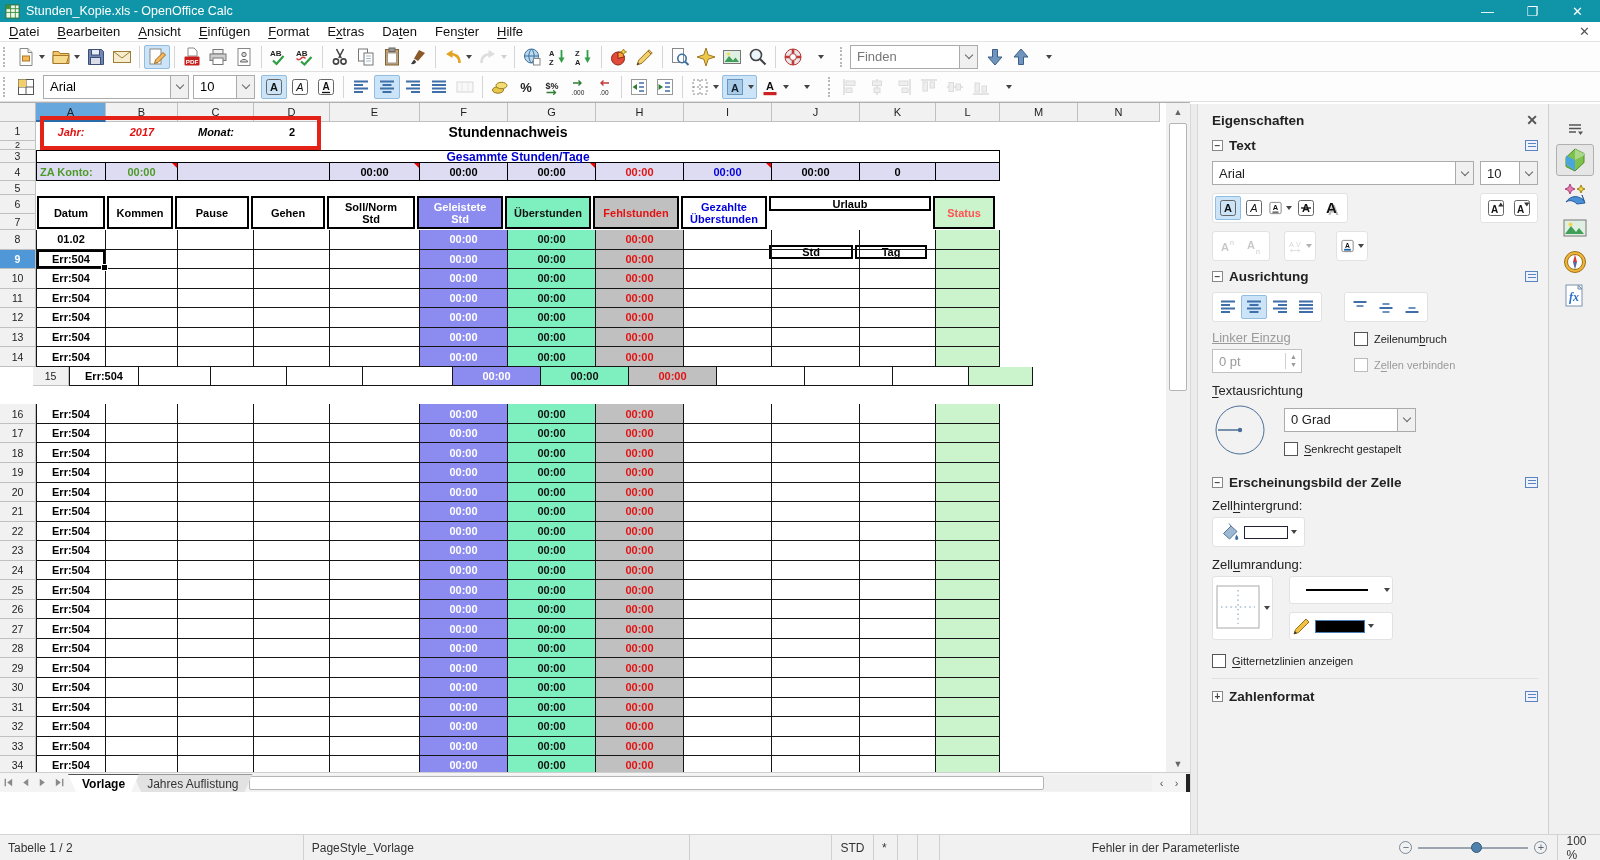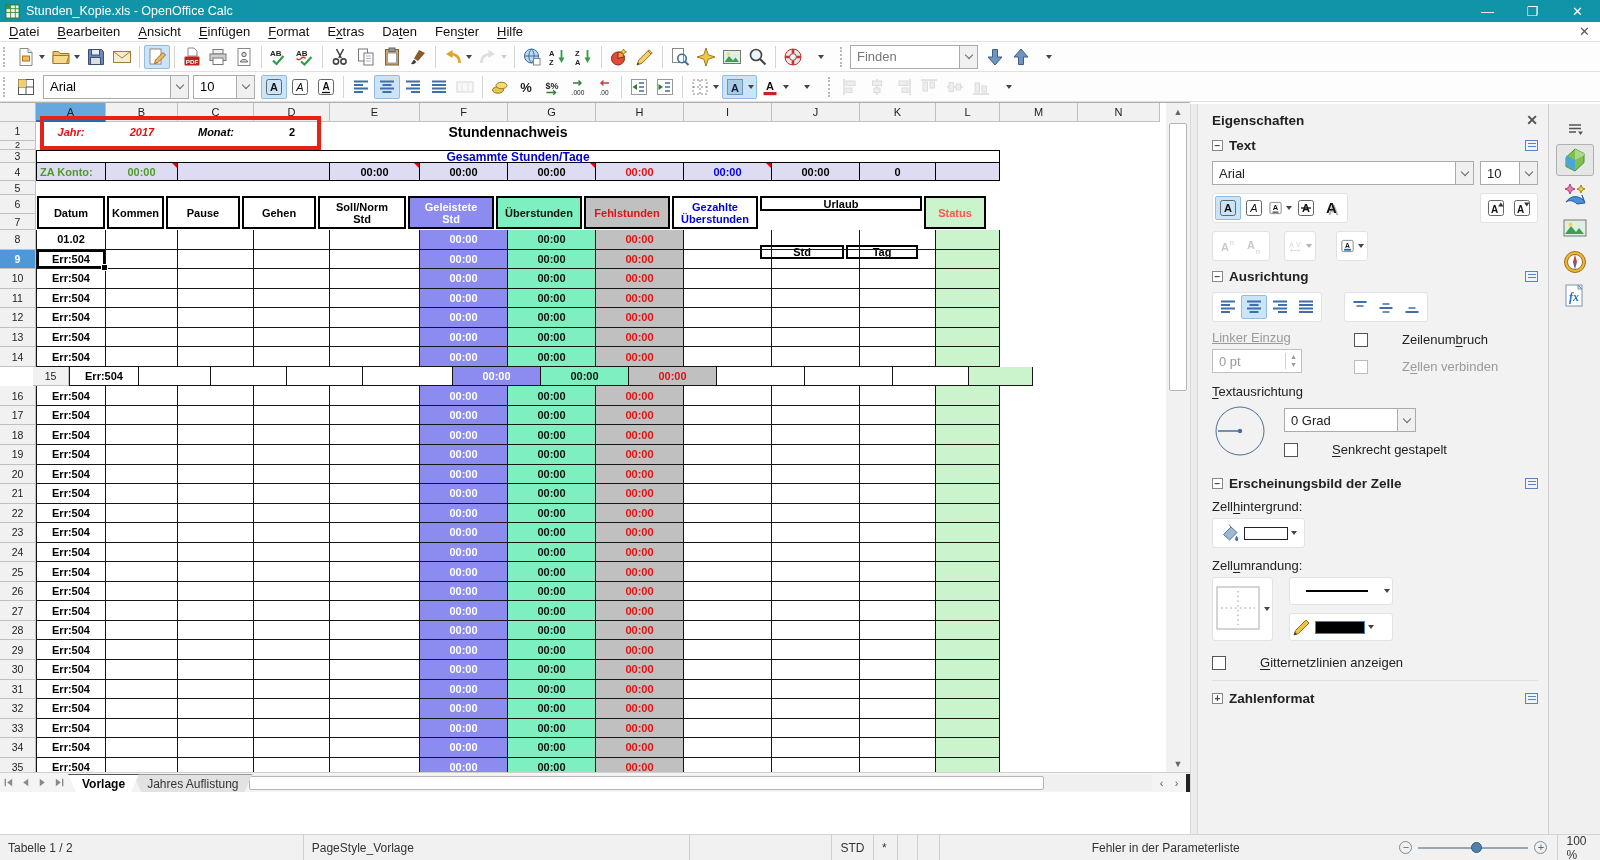--- a/index.html
+++ b/index.html
@@ -111,21 +111,21 @@
   .sb-row { display:flex; align-items:center; margin-bottom:8px; }
   .btngroup { background:#fff; border:1px solid #e2e2e2; border-radius:3px; padding:2px; display:flex; align-items:center; }
   .sbtn { width:26px; height:24px; display:flex; align-items:center; justify-content:center; border:1px solid transparent; border-radius:2px; }
   .sbtn.active { background:#cce4f7; border-color:#92bde0; }
   .sbtn.disabled { opacity:.4; }
   .sb-label { font-size:13px; color:#222; margin-bottom:4px; }
   .sb-label.gray { color:#9a9a9a; }
   .spinbox { width:90px; height:24px; background:#fff; border:1px solid #c0c0c0; color:#9a9a9a; display:flex; align-items:center; }
   .spinbox .sval { flex:1; padding-left:6px; }
   .spinarrows { width:16px; display:flex; flex-direction:column; align-items:center; border-left:1px solid #d0d0d0; color:#999; font-size:7px; line-height:8px; }
-  .cb { display:flex; align-items:center; font-size:13px;gap:28px; }
+  .cb { display:flex; align-items:center; font-size:11px; }
   .cb .box { width:14px; height:14px; border:1px solid #555; background:#fff; margin-right:6px; flex-shrink:0; }
   .cb.gray { color:#9a9a9a; } .cb.gray .box { border-color:#bbb; }
   .swatch { border:1px solid #223; height:13px; }
   #zahlen-sec { border-top:1px solid #e0e0e0; margin-top:10px; }
   u { text-underline-offset:2px; }
 </style>
 </head>
 <body>
 
 <div id="app">
@@ -730,21 +730,21 @@
         <div class="rh">5</div>
       </div>
 
       <div class="srow" style="height:35px">
         <div style="display:flex;flex-direction:column;width:36px;flex-shrink:0">
           <div class="rh" style="width:36px;height:19px">6</div>
           <div class="rh" style="width:36px;height:16px">7</div>
         </div>
         <div class="hdrboxes">
           <div class="hbox" style="width:68px">Datum</div>
-          <div class="hbox" style="width:57px">Kommen</div>
+          <div class="hbox" style="width:66px">Kommen</div>
           <div class="hbox" style="width:74px">Pause</div>
           <div class="hbox" style="width:74px">Gehen</div>
           <div class="hbox" style="width:88px;padding:0 10px">Soll/Norm Std</div>
           <div class="hbox purple" style="width:86px;padding:0 8px">Geleistete Std</div>
           <div class="hbox mint" style="width:86px">Überstunden</div>
           <div class="hbox grayc" style="width:86px">Fehlstunden</div>
           <div class="hbox" style="width:86px;color:#0000dd;padding:0 4px">Gezahlte Überstunden</div>
           <div class="jk">
             <div class="hbox" style="height:15px">Urlaub</div>
             <div class="jkrow">
@@ -870,21 +870,21 @@
             <div class="gc " style="width: 76px;"></div>
             <div class="gc " style="width: 90px;"></div>
             <div class="gc purple" style="width: 88px;">00:00</div>
             <div class="gc mint" style="width: 88px;">00:00</div>
             <div class="gc grayc" style="width: 88px;">00:00</div>
             <div class="gc " style="width: 88px;"></div>
             <div class="gc " style="width: 88px;"></div>
             <div class="gc " style="width: 76px;"></div>
             <div class="gc lgreen" style="width: 64px;"></div>
           </div>
-          <div class="srow" style="height: 19.55px;">
+          <div class="srow" style="height: 19.55px; margin-top: 18px;">
             <div class="rh">16</div>
             <div class="gc acol" style="width: 70px;">Err:504</div>
             <div class="gc " style="width: 72px;"></div>
             <div class="gc " style="width: 76px;"></div>
             <div class="gc " style="width: 76px;"></div>
             <div class="gc " style="width: 90px;"></div>
             <div class="gc purple" style="width: 88px;">00:00</div>
             <div class="gc mint" style="width: 88px;">00:00</div>
             <div class="gc grayc" style="width: 88px;">00:00</div>
             <div class="gc " style="width: 88px;"></div>

